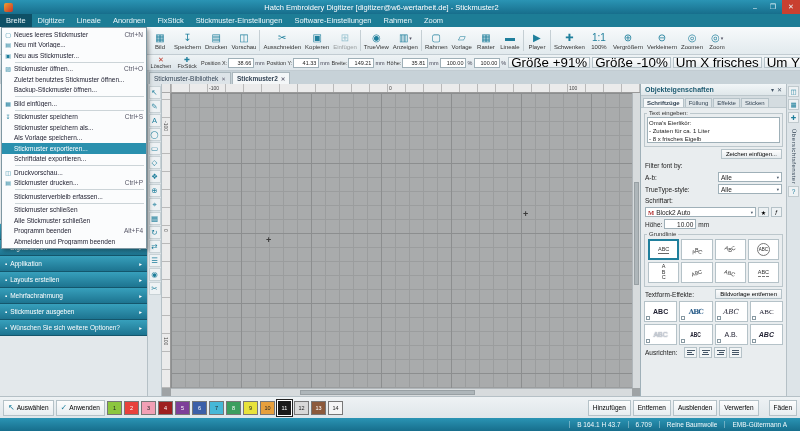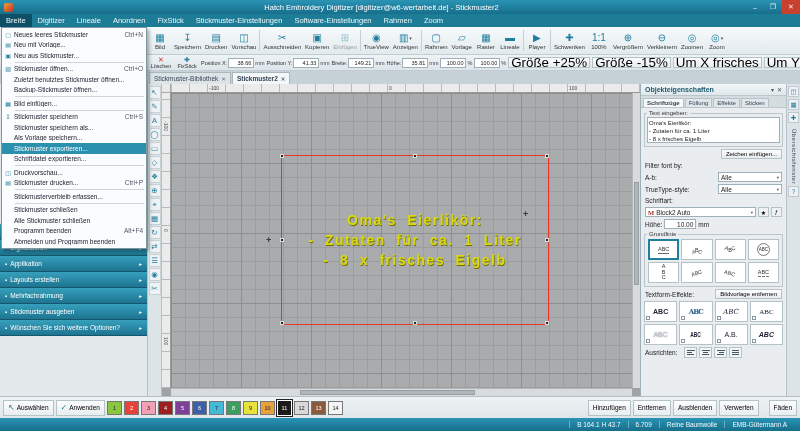--- a/index.html
+++ b/index.html
@@ -341,22 +341,22 @@
       <span class="t2unit">mm</span>
     </div>
     <div class="t2field">
       <span class="t2input">100.00</span>
       <span class="t2unit">%</span>
     </div>
     <div class="t2field">
       <span class="t2input">100.00</span>
       <span class="t2unit">%</span>
     </div>
-    <button class="t2btn">Größe +25%</button>
-    <button class="t2btn">Größe -15%</button>
+    <button class="t2btn">Größe +91%</button>
+    <button class="t2btn">Größe -10%</button>
     <button class="t2btn">Um X frisches</button>
     <button class="t2btn">Um Y spiegeln</button>
   </div>
 <div class="tabbar" id="tabbar">
     <div class="dtab">
       <span>Stickmuster-Bibliothek</span>
       <span class="x">✕</span>
     </div>
     <div class="dtab active">
       <span>Stickmuster2</span>
@@ -426,35 +426,20 @@
       <span class="rl" style="left: 38px;">-100</span>
       <span class="rl" style="left: 218px;">0</span>
       <span class="rl" style="left: 398px;">100</span>
     </div>
   <div class="vruler" id="vruler">
       <span class="rl" style="top: 28px;">-100</span>
       <span class="rl" style="top: 136px;">0</span>
       <span class="rl" style="top: 244px;">100</span>
     </div>
   <div class="gridarea">
-    <div class="selrect" id="selrect">
-      <div class="designtext" id="designtext">
-          <div class="dline">Oma's Eierlikör:</div>
-          <div class="dline">- Zutaten für ca. 1 Liter</div>
-          <div class="dline">- 8 x frisches Eigelb</div>
-        </div>
-    <div class="handle" style="left: -2px; top: -2px;"></div>
-        <div class="handle" style="left: 131px; top: -2px;"></div>
-        <div class="handle" style="left: 263px; top: -2px;"></div>
-        <div class="handle" style="left: -2px; top: 82px;"></div>
-        <div class="handle" style="left: 263px; top: 82px;"></div>
-        <div class="handle" style="left: -2px; top: 165px;"></div>
-        <div class="handle" style="left: 131px; top: 165px;"></div>
-        <div class="handle" style="left: 263px; top: 165px;"></div>
-      </div>
     <span class="crossmark" style="left:95px;top:142px">+</span>
     <span class="crossmark" style="left:352px;top:116px">+</span>
   </div>
   <div class="vscroll">
       <div class="vthumb"></div>
     </div>
   <div class="hscroll">
       <div class="hthumb"></div>
     </div>
 </div>

